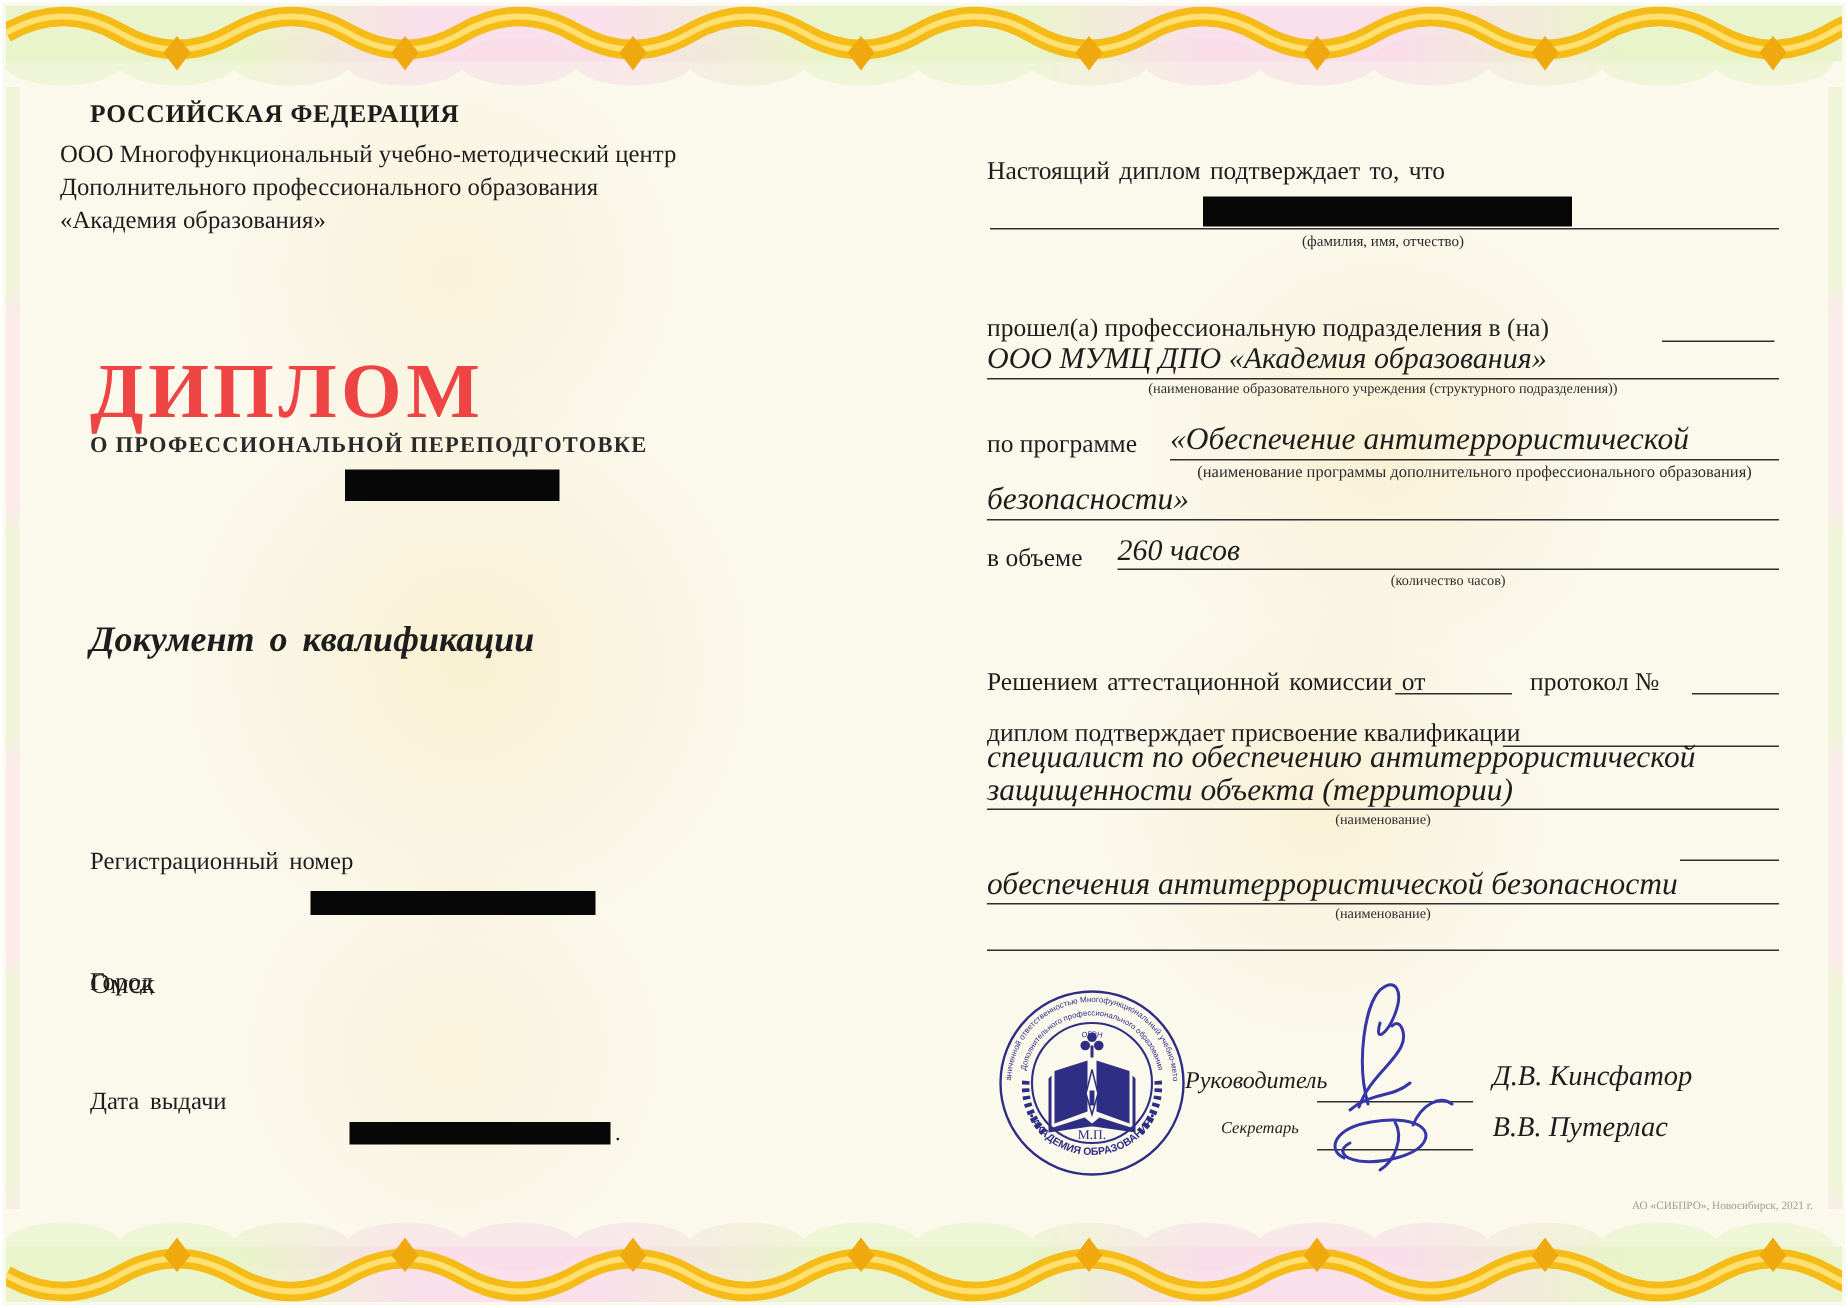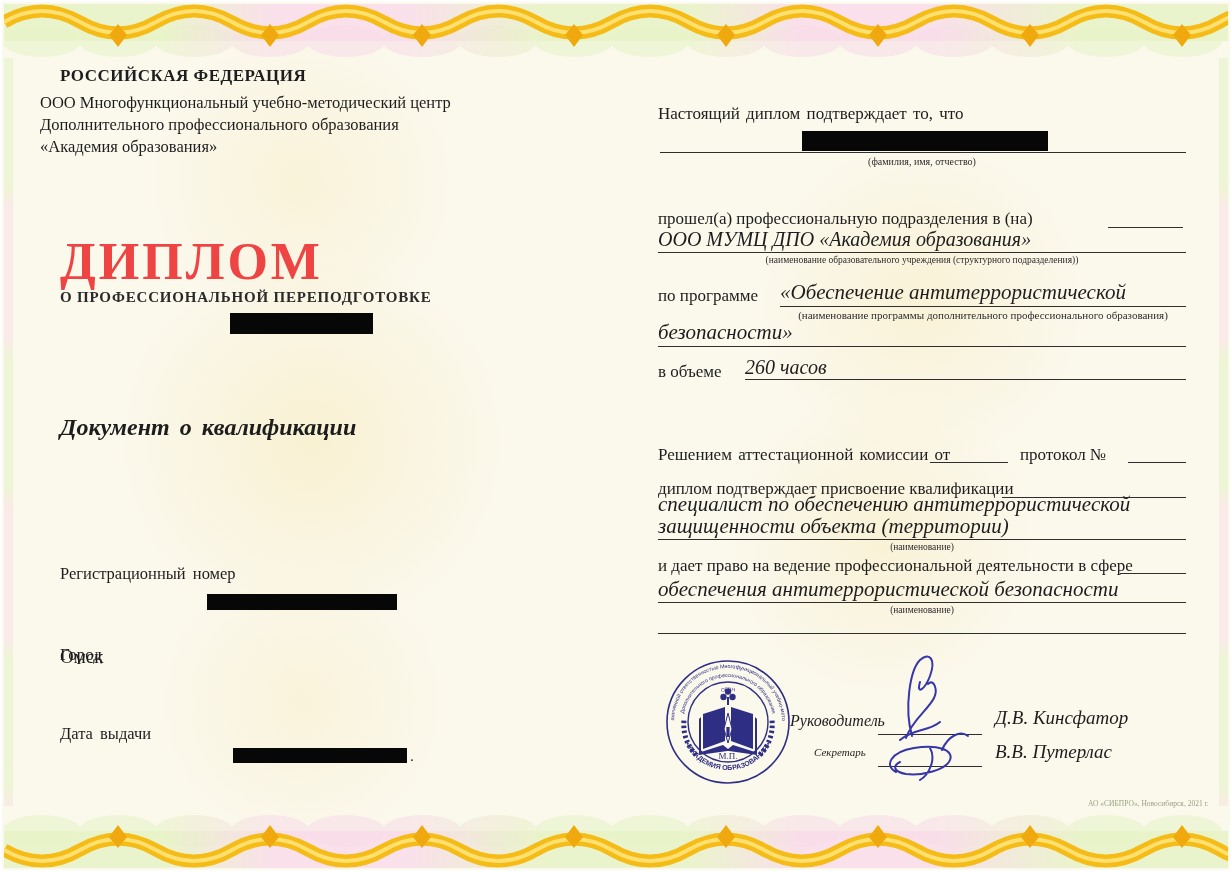--- a/index.html
+++ b/index.html
@@ -124,34 +124,34 @@
   <div class="t" style="left:658px;top:286px;font-size:17px">по  программе</div>
   <div class="blk it" style="left:780px;top:280px;width:406px;font-size:21px">«Обеспечение антитеррористической</div>
   <div class="ln" style="left:780px;top:306px;width:406px"></div>
   <div class="cap" style="left:780px;top:309px;width:406px;font-size:11px">(наименование программы дополнительного профессионального образования)</div>
   <div class="blk it" style="left:658px;top:320px;width:528px;font-size:21px">безопасности»</div>
   <div class="ln" style="left:658px;top:346px;width:528px"></div>
 
   <div class="t" style="left:658px;top:362px;font-size:17px">в  объеме</div>
   <div class="blk it" style="left:745px;top:356px;width:441px;font-size:20px">260 часов</div>
   <div class="ln" style="left:745px;top:379px;width:441px"></div>
+  <div class="cap" style="left:745px;top:383px;width:441px;font-size:9.5px">(количество часов)</div>
 
   <div class="t" style="left:658px;top:445px;font-size:17px;word-spacing:2px">Решением  аттестационной  комиссии  от</div>
   <div class="ln" style="left:930px;top:462px;width:78px"></div>
   <div class="t" style="left:1020px;top:445px;font-size:17px">протокол №</div>
   <div class="ln" style="left:1128px;top:462px;width:58px"></div>
 
   <div class="t" style="left:658px;top:479px;font-size:17px">диплом  подтверждает присвоение  квалификации</div>
   <div class="ln" style="left:1002px;top:497px;width:184px"></div>
   <div class="blk it" style="left:658px;top:492px;width:528px;font-size:21px">специалист по обеспечению антитеррористической</div>
   <div class="blk it" style="left:658px;top:514px;width:528px;font-size:21px">защищенности объекта (территории)</div>
   <div class="ln" style="left:658px;top:539px;width:528px"></div>
   <div class="cap" style="left:658px;top:542px;width:528px;font-size:9.5px">(наименование)</div>
 
-  <div class="t" style="left:658px;top:556px;font-size:17px">и  дает право  на  ведение  профессиональной  деятельности  в  сфере</div>
   <div class="ln" style="left:1120px;top:573px;width:66px"></div>
   <div class="blk it" style="left:658px;top:577px;width:528px;font-size:21px">обеспечения антитеррористической безопасности</div>
   <div class="ln" style="left:658px;top:602px;width:528px"></div>
   <div class="cap" style="left:658px;top:605px;width:528px;font-size:9.5px">(наименование)</div>
 
   <div class="ln" style="left:658px;top:633px;width:528px"></div>
 
   <svg style="position:absolute;left:663px;top:657px" width="130" height="130" viewBox="0 0 130 130">
     <defs>
       <path id="arcOut" d="M11,65 A54,54 0 0 1 119,65"></path>

